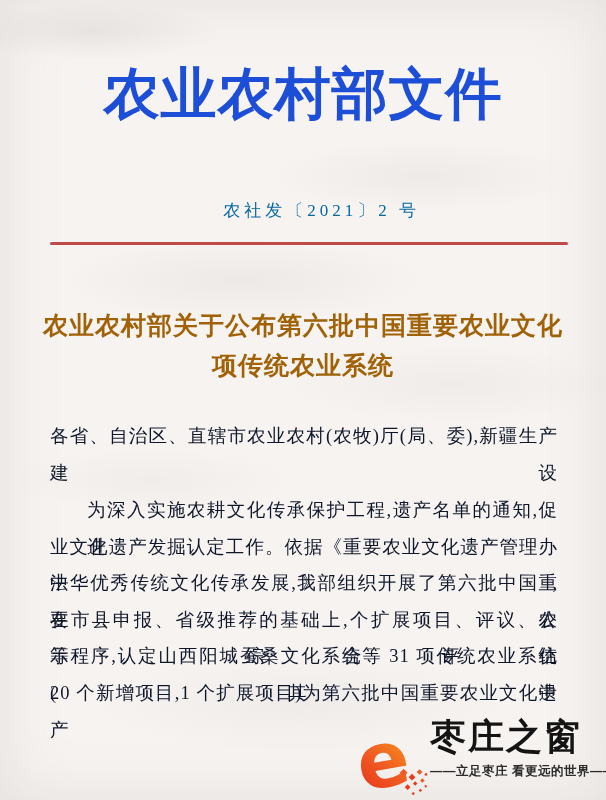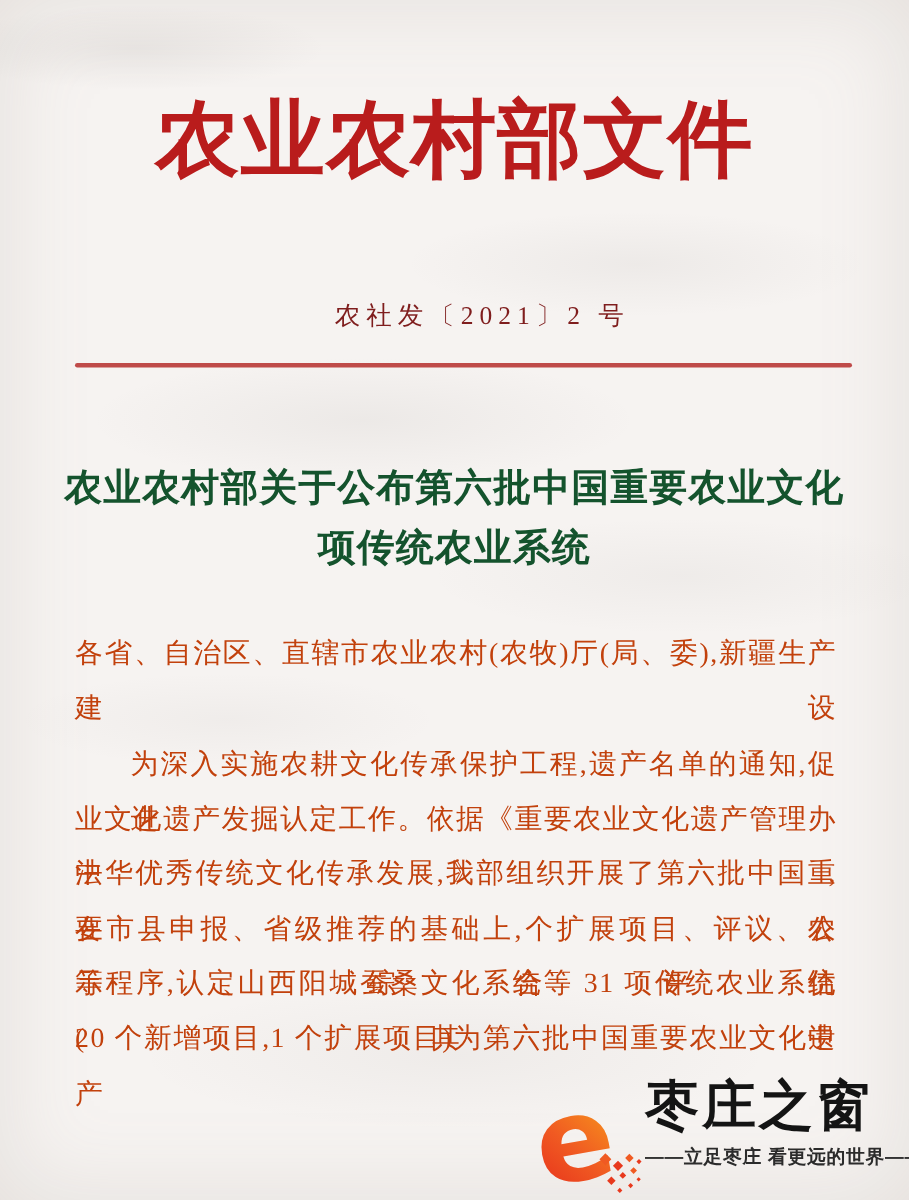--- a/index.html
+++ b/index.html
@@ -27,37 +27,37 @@
   }
   .letterhead{
     position:absolute;top:54px;left:0;right:0;
     text-align:center;
     font-size:56px;font-weight:700;letter-spacing:1px;
     line-height:80px;
   }
   .doc-number{
     position:absolute;top:196px;left:0;right:0;
     text-align:center;
-    font-size:17px;letter-spacing:4px;color:#7f1d1d;
+    font-size:17px;letter-spacing:4px;color:#0369a1;
     line-height:30px;
     padding-left:37px;
   }
   .divider{
     position:absolute;top:242px;left:50px;width:518px;height:3px;
     border-radius:2px;
   }
   .doc-title{
     position:absolute;top:306px;left:30px;right:30px;margin:0;
     text-align:center;
-    font-size:25px;font-weight:700;color:#14532d;
+    font-size:25px;font-weight:700;color:#a16207;
     line-height:40px;letter-spacing:1px;
   }
   .textblock{
     position:absolute;left:50px;width:508px;
-    font-size:18.5px;color:#c2410c;
+    font-size:18.5px;color:#0f172a;
   }
   .addressee{top:418px;}
   .bodytext{top:492px;}
   .line{
     line-height:36.6px;height:36.6px;white-space:nowrap;
     letter-spacing:1px;
   }
   .line.justify{
     white-space:normal;
     text-align:justify;text-align-last:justify;
@@ -79,21 +79,21 @@
     font-size:12.5px;font-weight:600;color:#2b2b2b;
     letter-spacing:0.5px;white-space:nowrap;margin-top:3px;
     font-family:"Liberation Sans","DejaVu Sans",sans-serif;
   }
 </style>
 </head>
 <body>
 
 <div class="page">
 
-  <div class="letterhead" style="color: #b91c1c;">农业农村部文件</div>
+  <div class="letterhead" style="color: #1d4ed8;">农业农村部文件</div>
 
   <div class="doc-number">农社发〔2021〕2 号</div>
 
   <div class="divider" style="background: rgb(191, 75, 73);"></div>
 
   <h1 class="doc-title">
     <span>农业农村部关于公布第六批中国重要农业文化</span><br>
     <span>项传统农业系统</span>
   </h1>
 

